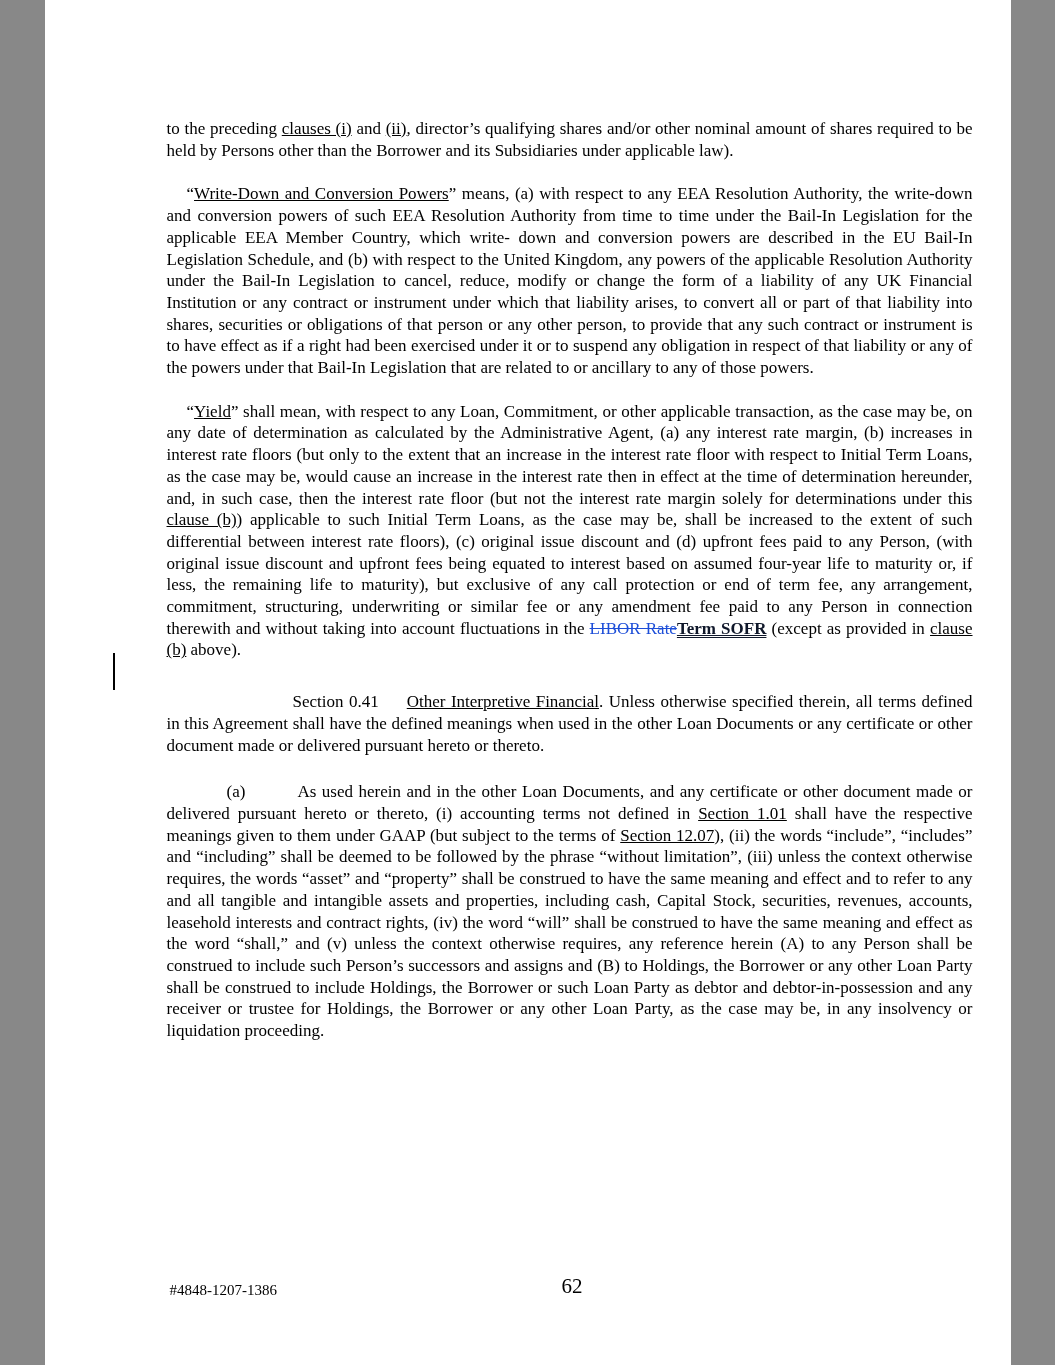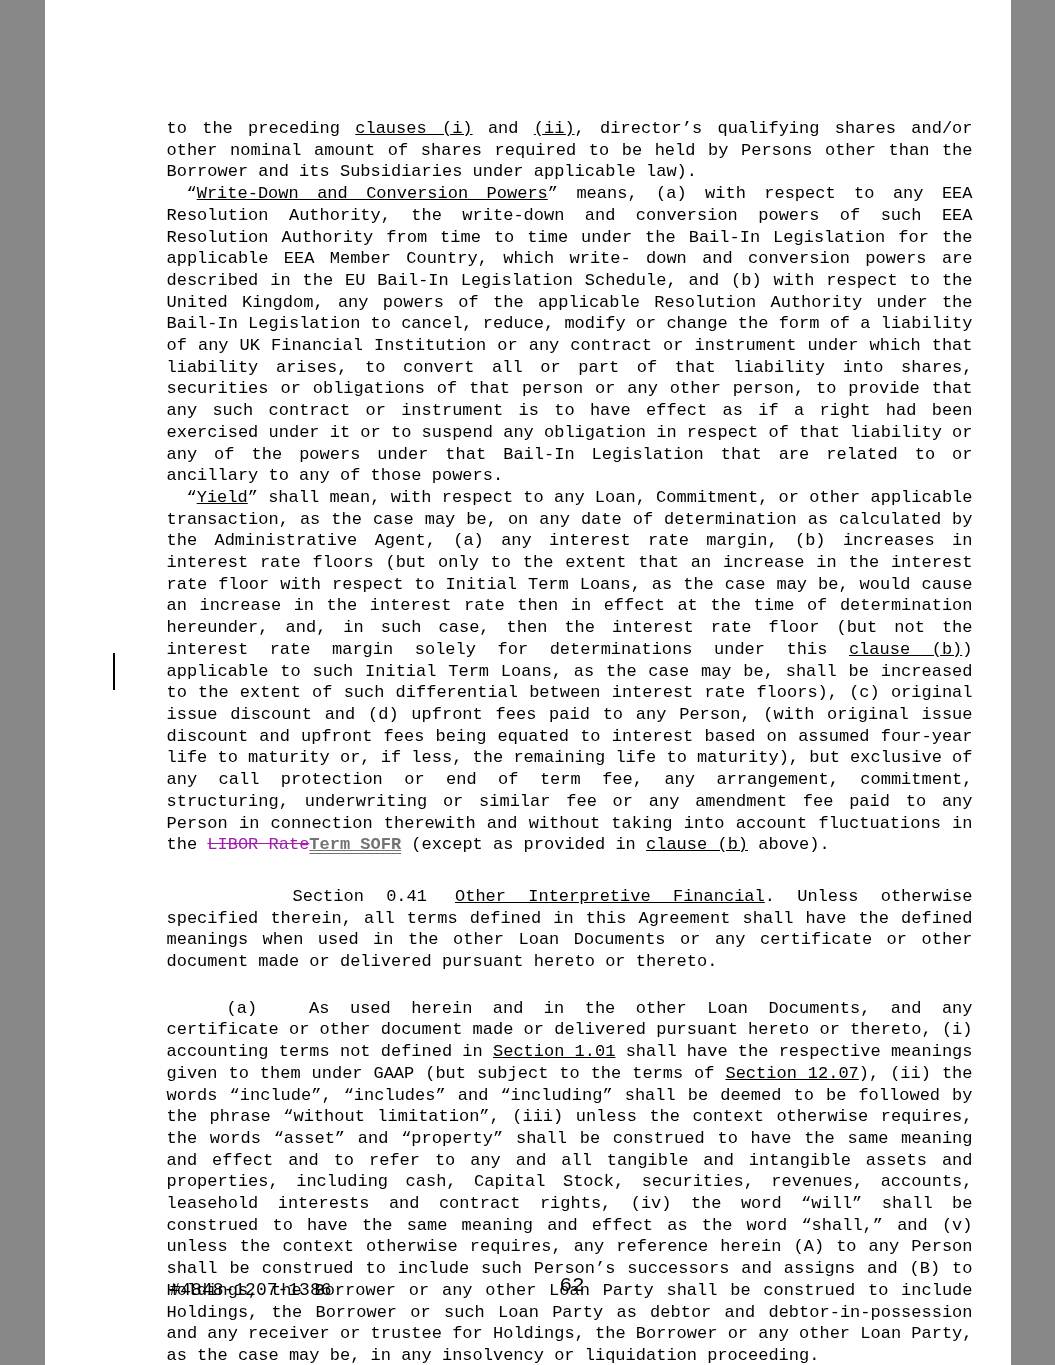--- a/index.html
+++ b/index.html
@@ -2,60 +2,60 @@
 <html><head>
 <meta charset="utf-8">
 <style>
   html, body { margin: 0; padding: 0; background: #888; }
   .page {
     position: relative;
     width: 966px;
     height: 1365px;
     margin: 0 auto;
     background: #ffffff;
-    font-family: Liberation Mono, monospace;
+    font-family: Liberation Serif, serif;
     font-size: 17px;
     line-height: 21.7px;
     color: #000000;
     overflow: hidden;
   }
   .content {
     position: absolute;
     left: 122px;
     top: 118px;
     width: 806px;
     text-align: justify;
   }
   .para { margin: 0 0 0 0; }
-  .gap-std   { }
+  .gap-std   { margin-top: 22px; }
   .gap-lg    { margin-top: 30px; }
   .gap-med   { margin-top: 25px; }
   .gap-xl    { margin-top: 34px; }
   .p-indent-sm { text-indent: 20px; }
   .p-section   { text-indent: 126px; }
   .p-sub       { text-indent: 60px; }
   
   .u   { text-decoration: underline; }
-  .del { color: #a21caf; text-decoration: line-through; }
-  .ins { color: #737373; font-weight: bold; text-decoration-line: underline; text-decoration-style: double; }
+  .del { color: #1d4ed8; text-decoration: line-through; }
+  .ins { color: #0f172a; font-weight: bold; text-decoration-line: underline; text-decoration-style: double; }
   .tab-sm { display: inline-block; width: 28px; }
   .tab-md { display: inline-block; width: 52px; }
   .change-bar {
     position: absolute;
     left: 68px;
     top: 653px;
     width: 2px;
     height: 37px;
     background: #000000;
   }
   .footer-id {
     position: absolute;
     left: 125px;
     top: 1282px;
-    font-size: 18px;
+    font-size: 15px;
     line-height: 16px;
   }
   .page-num {
     position: absolute;
     left: 0;
     width: 1055px;
     top: 1274px;
     text-align: center;
     font-size: 21px;
     line-height: 24px;

